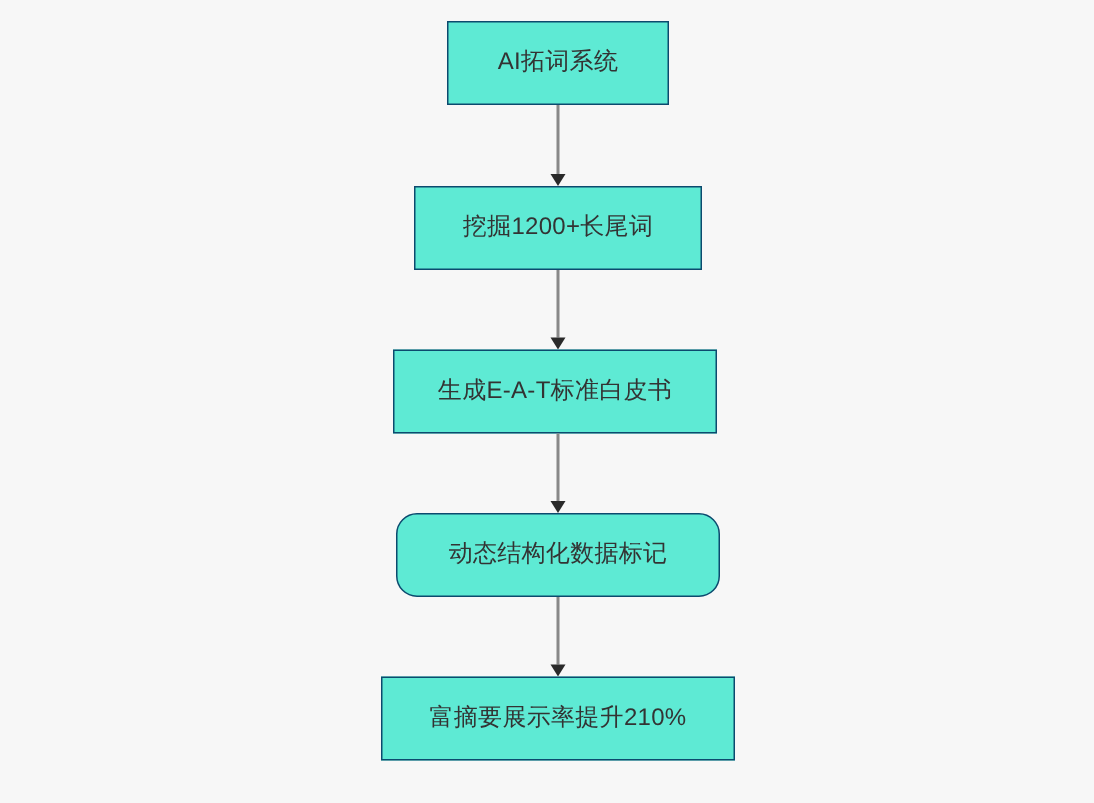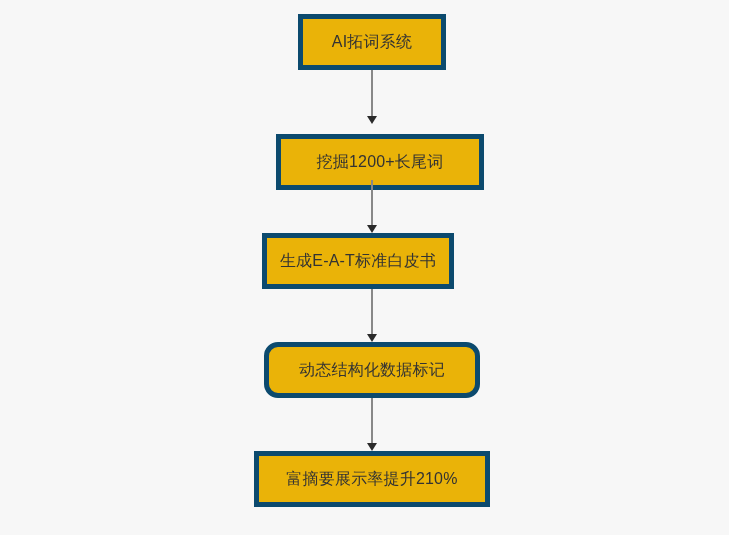--- a/index.html
+++ b/index.html
@@ -17,22 +17,22 @@
   #flow-canvas {
     position: absolute;
     left: 0;
     top: 0;
     width: 729px;
     height: 535px;
   }
   .node {
     position: absolute;
     box-sizing: border-box;
-    background: #eab308;
-    border: 5px solid #0c4a6e;
+    background: #5eead4;
+    border: 1px solid #0c4a6e;
     color: #333333;
     font-size: 16px;
     line-height: 1.2;
     display: flex;
     align-items: center;
     justify-content: center;
     white-space: nowrap;
     letter-spacing: 0.2px;
   }
   .edge {
@@ -54,28 +54,28 @@
 
 <div id="flow-canvas">
 
   <div class="node" style="left:298px; top:14px; width:148px; height:56px;">
     <span>AI拓词系统</span>
   </div>
 
   <div class="edge" style="left:371px; top:70px; height:46px;"></div>
   <div class="arrowhead" style="left:367px; top:116px;"></div>
 
-  <div class="node" style="left:276px; top:124px; width:208px; height:56px;margin-top:10px;">
+  <div class="node" style="left:276px; top:124px; width:192px; height:56px;">
     <span>挖掘1200+长尾词</span>
   </div>
 
   <div class="edge" style="left:371px; top:180px; height:45px;"></div>
   <div class="arrowhead" style="left:367px; top:225px;"></div>
 
-  <div class="node" style="left:262px; top:233px; width:192px; height:56px;">
+  <div class="node" style="left:262px; top:233px; width:216px; height:56px;">
     <span>生成E-A-T标准白皮书</span>
   </div>
 
   <div class="edge" style="left:371px; top:289px; height:45px;"></div>
   <div class="arrowhead" style="left:367px; top:334px;"></div>
 
   <div class="node" style="left:264px; top:342px; width:216px; height:56px;border-radius:14px;">
     <span>动态结构化数据标记</span>
   </div>
 

